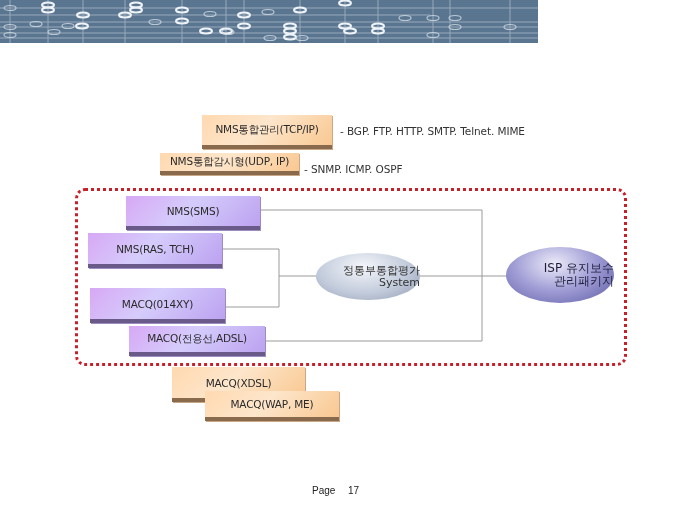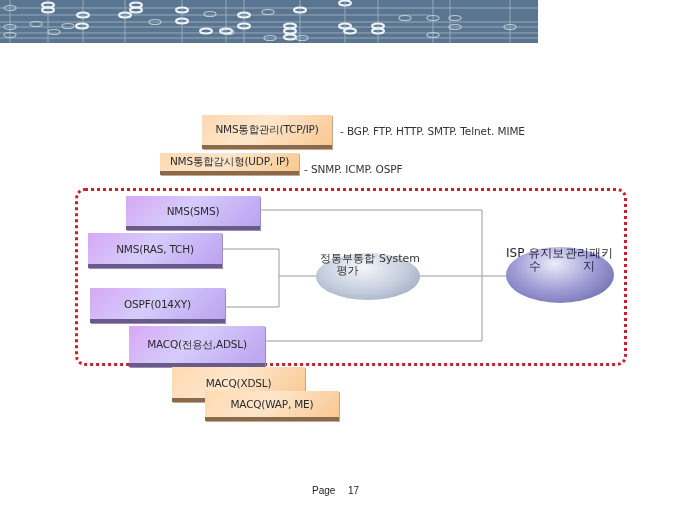--- a/index.html
+++ b/index.html
@@ -32,21 +32,21 @@
     .desc {
       position: absolute; font-size: 10.5px; white-space: nowrap; color: #333;
       letter-spacing: -0.1px;
     }
     .dotted-group {
       position: absolute; left: 75px; top: 188px; width: 552px; height: 178px;
       box-sizing: border-box; border: 3px dotted #c8202a; border-radius: 10px;
     }
     .ellipse {
       position: absolute; border-radius: 50%;
-      display: flex; flex-direction: row; align-items: flex-start; justify-content: center;
+      display: flex; flex-direction: column; align-items: flex-end; justify-content: center;
       font-size: 11px; line-height: 12px; text-align: center;
     }
     .ellipse.gray {
       background: radial-gradient(ellipse at 45% 30%, #f4f6fa 0%, #c3ccdc 55%, #8f9bb1 100%);
       color: #333;
     }
     .ellipse.blue {
       background: radial-gradient(ellipse at 45% 30%, #ecebf8 0%, #9d9ad4 50%, #5e5ba3 100%);
       color: #1d1d3a; font-size: 12px; line-height: 13px;
     }
@@ -161,23 +161,23 @@
   </g>
 </svg>
 
 <div class="box purple" style="left:126px; top:196px; width:134px; height:34px;">
   <span>NMS(SMS)</span>
 </div>
 <div class="box purple" style="left:88px; top:233px; width:134px; height:35px;">
   <span>NMS(RAS, TCH)</span>
 </div>
 <div class="box purple" style="left:90px; top:288px; width:135px; height:35px;">
-  <span>OSPF(014XY)</span>
+  <span>MACQ(014XY)</span>
 </div>
-<div class="box purple" style="left:129px; top:326px; width:136px; height:41px;">
+<div class="box purple" style="left:129px; top:326px; width:136px; height:30px;">
   <span>MACQ(전용선,ADSL)</span>
 </div>
 
 <div class="ellipse gray" style="left:316px; top:253px; width:104px; height:47px;">
   <span>정통부통합평가</span>
   <span>System</span>
 </div>
 <div class="ellipse blue" style="left:506px; top:247px; width:108px; height:56px;">
   <span>ISP 유지보수</span>
   <span>관리패키지</span>

